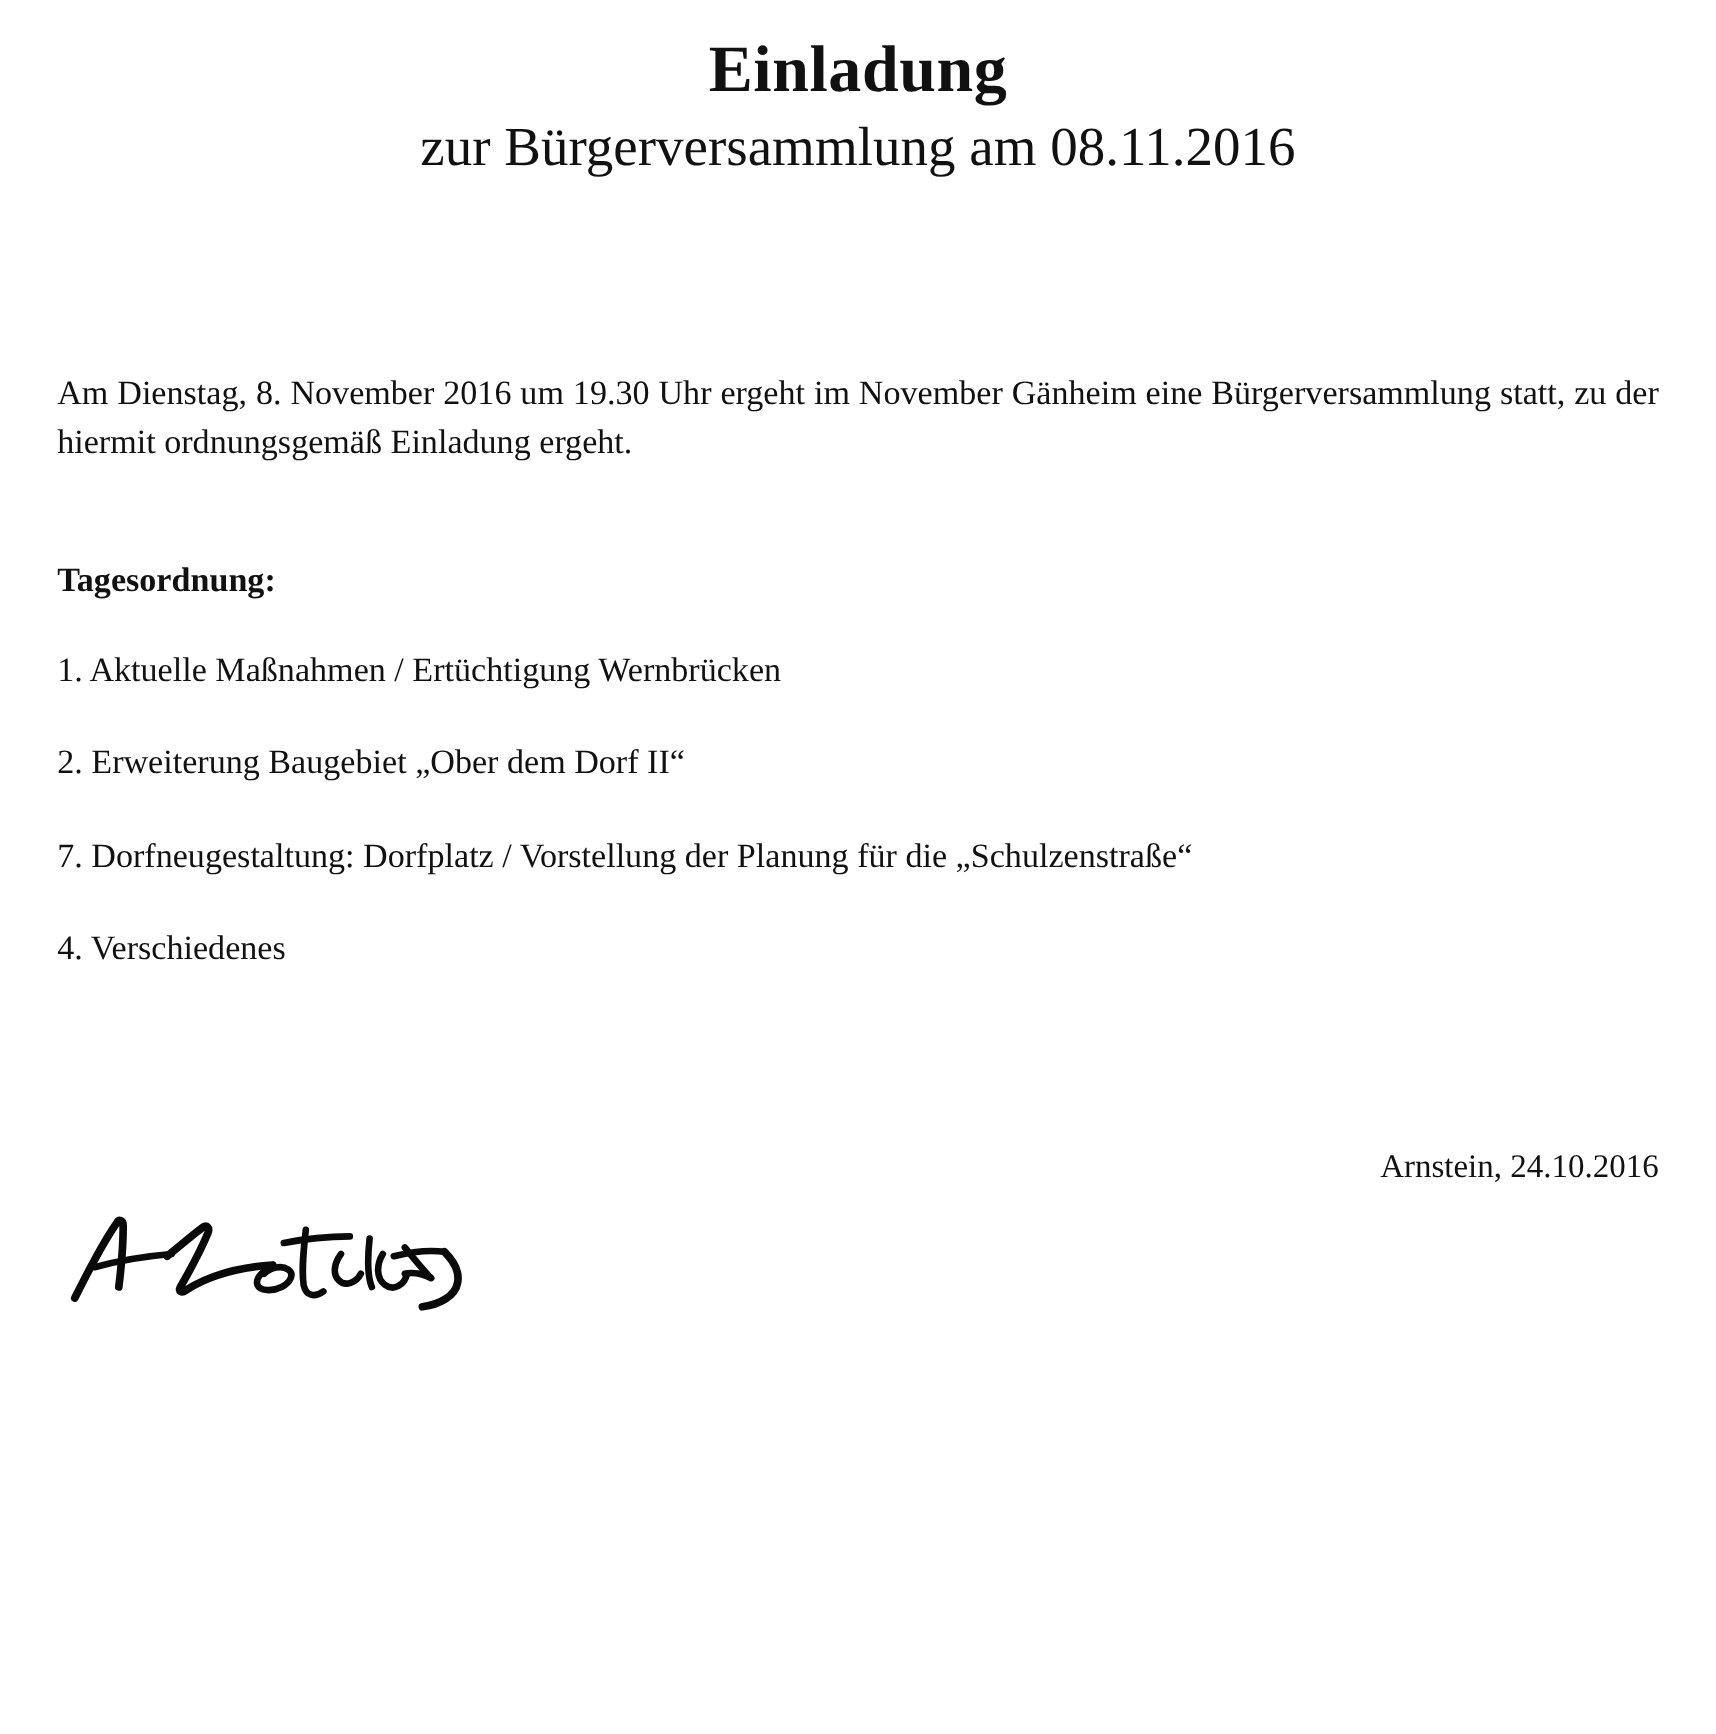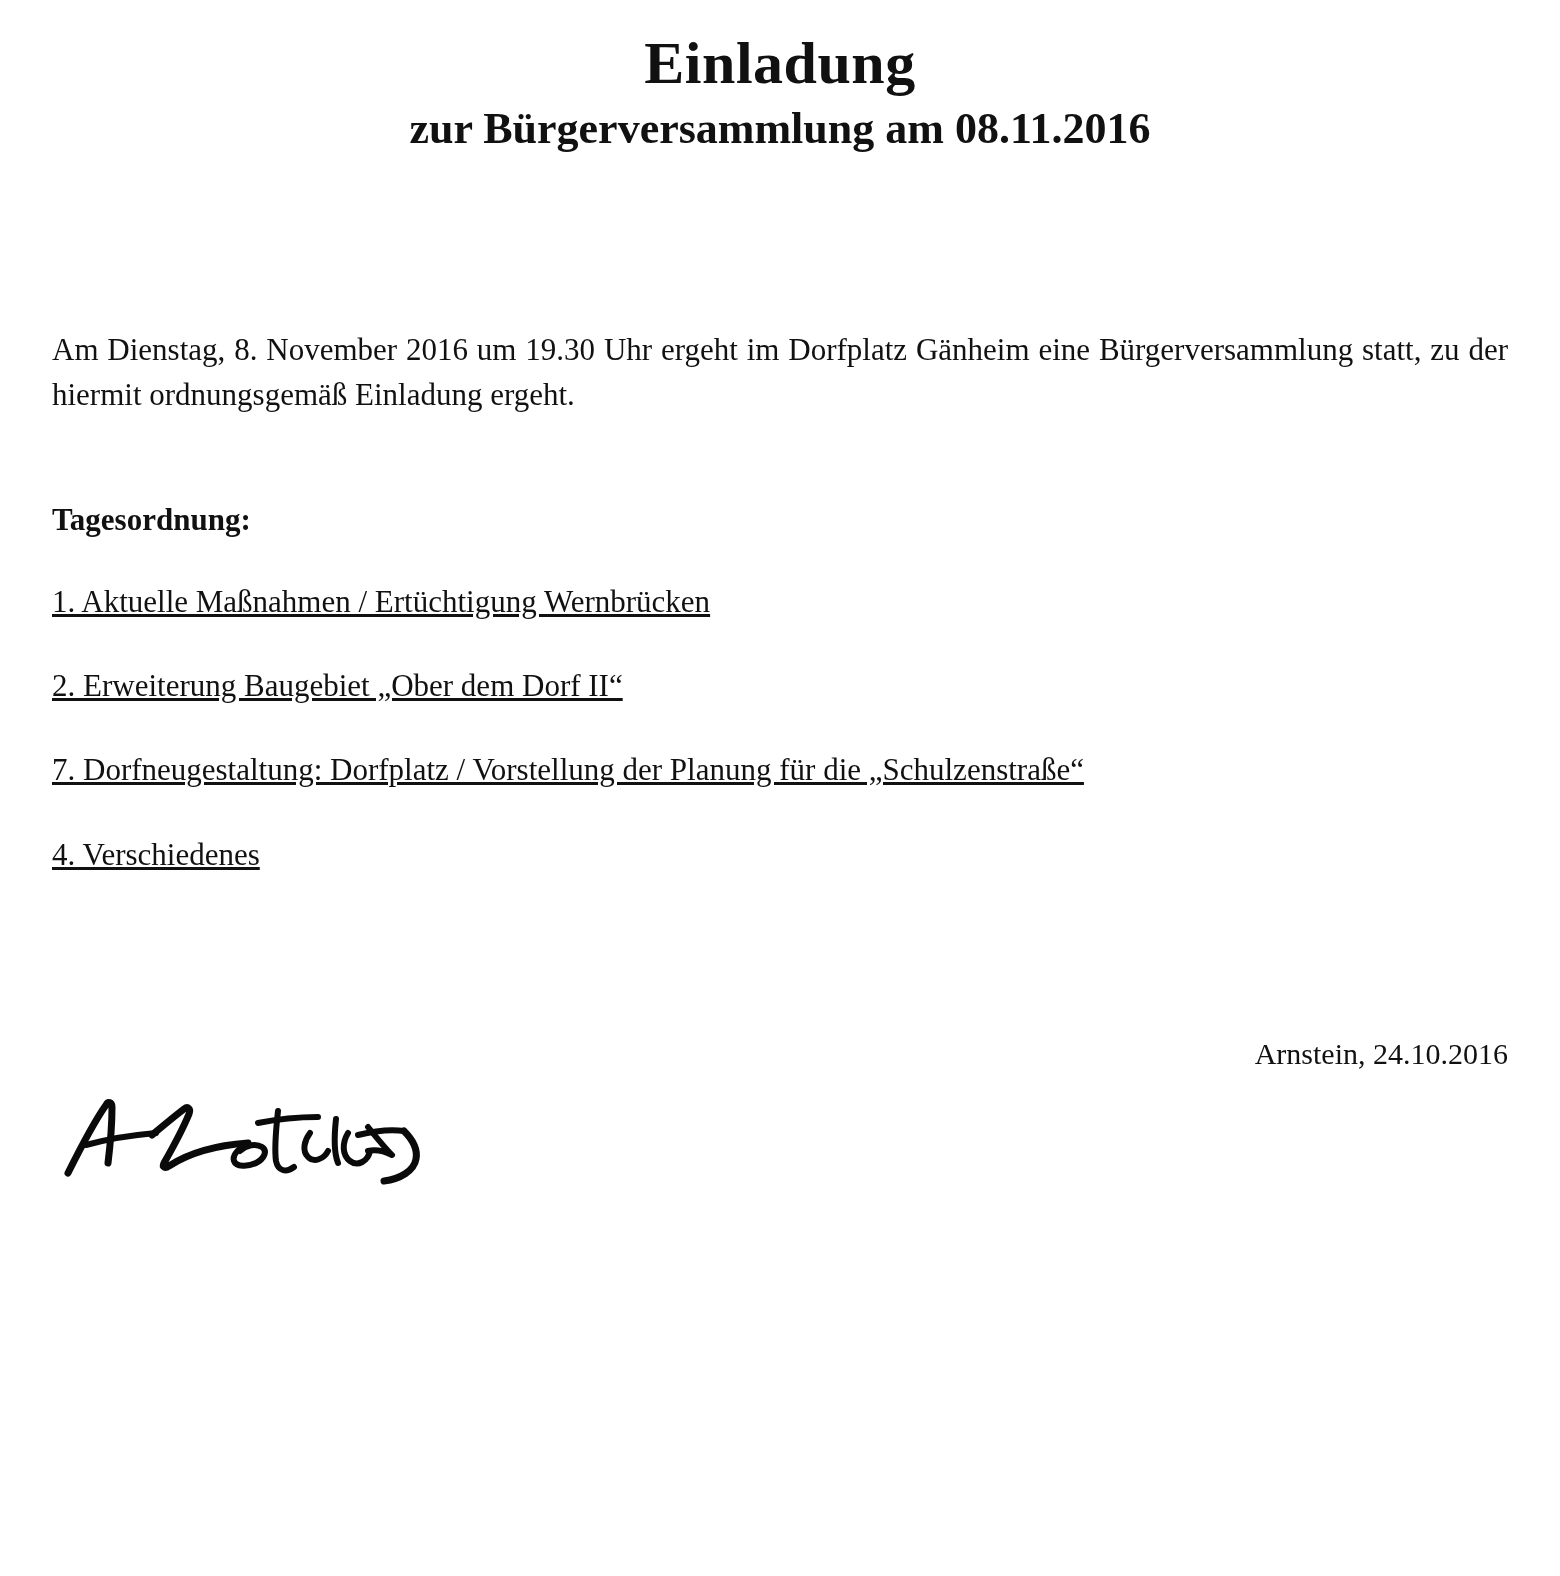--- a/index.html
+++ b/index.html
@@ -28,22 +28,22 @@
     text-align: center;
     padding-top: 30px;
   }
   .doc-title {
     font-size: 60px;
     font-weight: bold;
     line-height: 1.12;
     letter-spacing: 0.5px;
   }
   .doc-subtitle {
-    font-size: 44px;
-    font-weight: bold;
+    font-size: 50px;
+    font-weight: normal;
     line-height: 1.2;
     margin-top: 6px;
   }
 
   
   .intro {
     margin-top: 172px;
     font-size: 31px;
     line-height: 1.45;
     text-align: justify;
@@ -59,21 +59,20 @@
   }
   .agenda-list {
     margin: 0;
     padding: 0;
     list-style: none;
   }
   .agenda-item {
     font-size: 31px;
     line-height: 1.3;
     margin-top: 44px;
-    text-decoration: underline;
   }
 
   
   .place-date {
     margin-top: 162px;
     font-size: 30px;
     text-align: right;
   }
   .signature {
     margin-top: 18px;
@@ -90,21 +89,21 @@
 </head>
 <body>
 
 <div class="page">
 
   <div class="title-block">
     <div class="doc-title">Einladung</div>
     <div class="doc-subtitle">zur Bürgerversammlung am 08.11.2016</div>
   </div>
 
-  <p class="intro"><span>Am </span><b>Dienstag, 8. November 2016 um 19.30 Uhr</b><span> ergeht im </span><b>Dorfplatz Gänheim</b><span> eine Bürgerversammlung statt, zu der hiermit ordnungsgemäß Einladung ergeht.</span></p>
+  <p class="intro"><span>Am </span><b>Dienstag, 8. November 2016 um 19.30 Uhr</b><span> ergeht im </span><b>November Gänheim</b><span> eine Bürgerversammlung statt, zu der hiermit ordnungsgemäß Einladung ergeht.</span></p>
 
   <div class="agenda-heading">Tagesordnung:</div>
 
   <ul class="agenda-list">
     <li class="agenda-item">1. Aktuelle Maßnahmen / Ertüchtigung Wernbrücken</li>
     <li class="agenda-item">2. Erweiterung Baugebiet „Ober dem Dorf II“</li>
     <li class="agenda-item">7. Dorfneugestaltung: Dorfplatz / Vorstellung der Planung für die „Schulzenstraße“</li>
     <li class="agenda-item">4. Verschiedenes</li>
   </ul>
 

